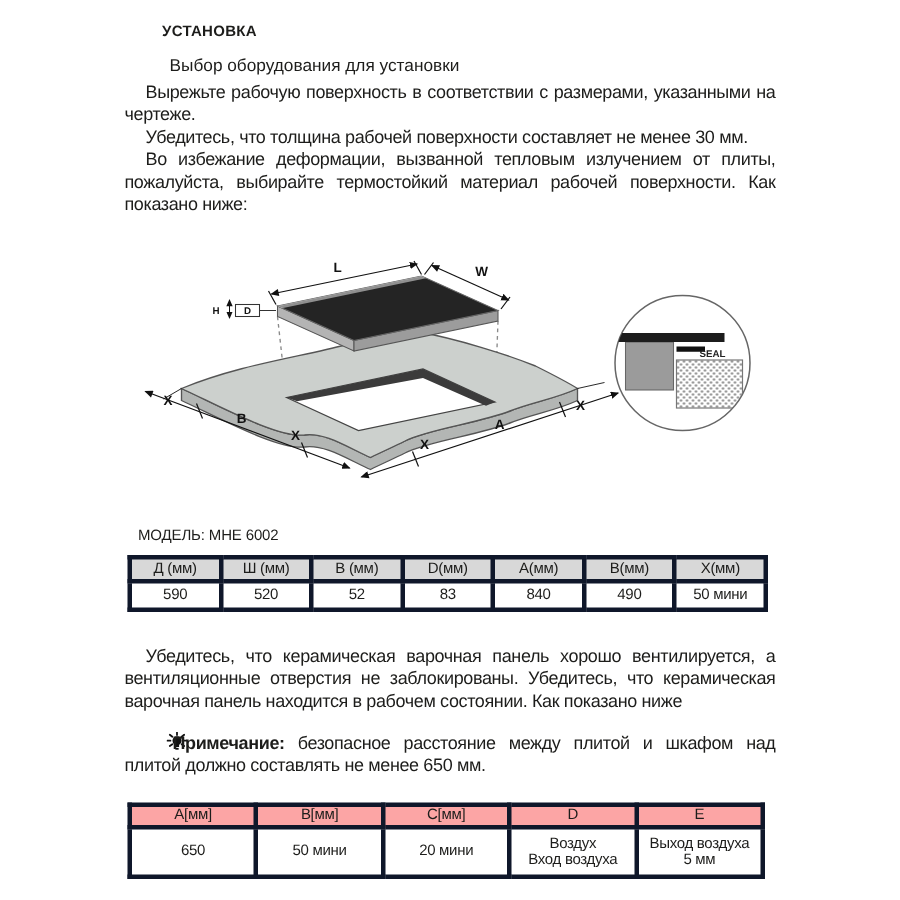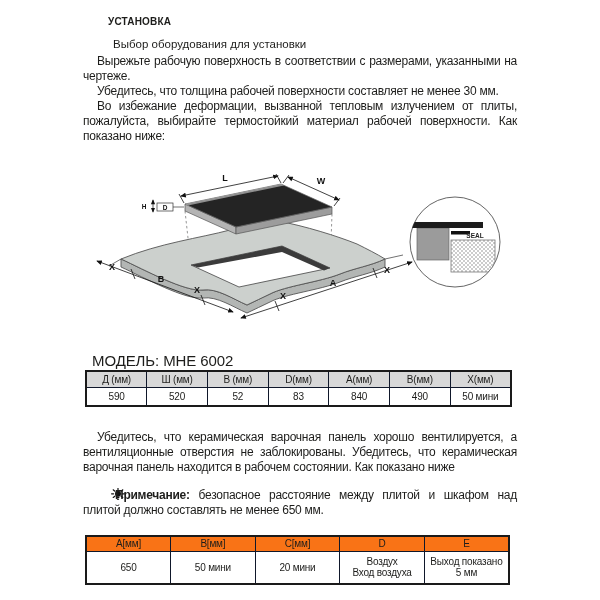--- a/index.html
+++ b/index.html
@@ -9,33 +9,33 @@
     font-family:"Liberation Sans", sans-serif; color:#1d1d1b; overflow:hidden;
   }
   .doc-title { position:absolute; left:108px; top:16px; font-size:10px; font-weight:bold; letter-spacing:0.2px; }
   .doc-subtitle { position:absolute; left:113px; top:38px; font-size:11.5px; font-weight:normal; }
   .intro { position:absolute; left:83px; top:54px; width:434px; }
   .intro p, .vent p, .note-text-wrap {
     font-size:12px; line-height:15px; letter-spacing:-0.25px;
     text-align:justify; text-indent:14px;
   }
   .diagram-wrap { position:absolute; left:80px; top:158px; width:450px; height:192px; }
-  .model-line { position:absolute; left:92px; top:352px; font-size:15px; letter-spacing:-0.1px;text-align:right; }
+  .model-line { position:absolute; left:92px; top:352px; font-size:10px; letter-spacing:-0.1px;text-align:right; }
   table { border-collapse:collapse; table-layout:fixed; }
   .tbl { position:absolute; left:85px; background:#fff; }
   .tbl1 { top:370px; width:427px; }
   .tbl2 { top:535px; width:425px; }
   .tbl td, .tbl th {
-    border:1px solid #0f172a; font-size:10px; font-weight:normal;
+    border:3px solid #0f172a; font-size:10px; font-weight:normal;
     text-align:center; vertical-align:middle; letter-spacing:-0.2px; line-height:11.5px;
   }
   .tbl { border:2px solid #1a1a1a; }
   .tbl1 th { background:#d8d8d8; height:16px; }
   .tbl1 td { height:19px; }
-  .tbl2 th { background:#f97316; height:15px; }
+  .tbl2 th { background:#fca5a5; height:15px; }
   .tbl2 td { height:33px; }
   .vent { position:absolute; left:83px; top:430px; width:434px; }
   .note { position:absolute; left:83px; top:488px; width:434px; }
   .bulb-icon { display:inline-block; width:14px; height:13px; vertical-align:-2px; margin-right:4px; }
   .note-label { font-weight:bold; }
   svg text { font-family:"Liberation Sans", sans-serif; }
   .dimlbl { font-size:9px; font-weight:bold; fill:#111; }
   .dimlbl-sm { font-size:6.5px; font-weight:bold; fill:#111; }
   .seal-lbl { font-size:6.5px; font-weight:bold; fill:#222; }
 </style>
@@ -208,20 +208,20 @@
     </tr>
     <tr>
       <td>650</td>
       <td>50 мини</td>
       <td>20 мини</td>
       <td>
         <div>Воздух</div>
         <div>Вход воздуха</div>
       </td>
       <td>
-        <div>Выход показано</div>
+        <div>Выход воздуха</div>
         <div>5 мм</div>
       </td>
     </tr>
   </tbody>
     </table>
 
 </div>
 
 </body></html>

